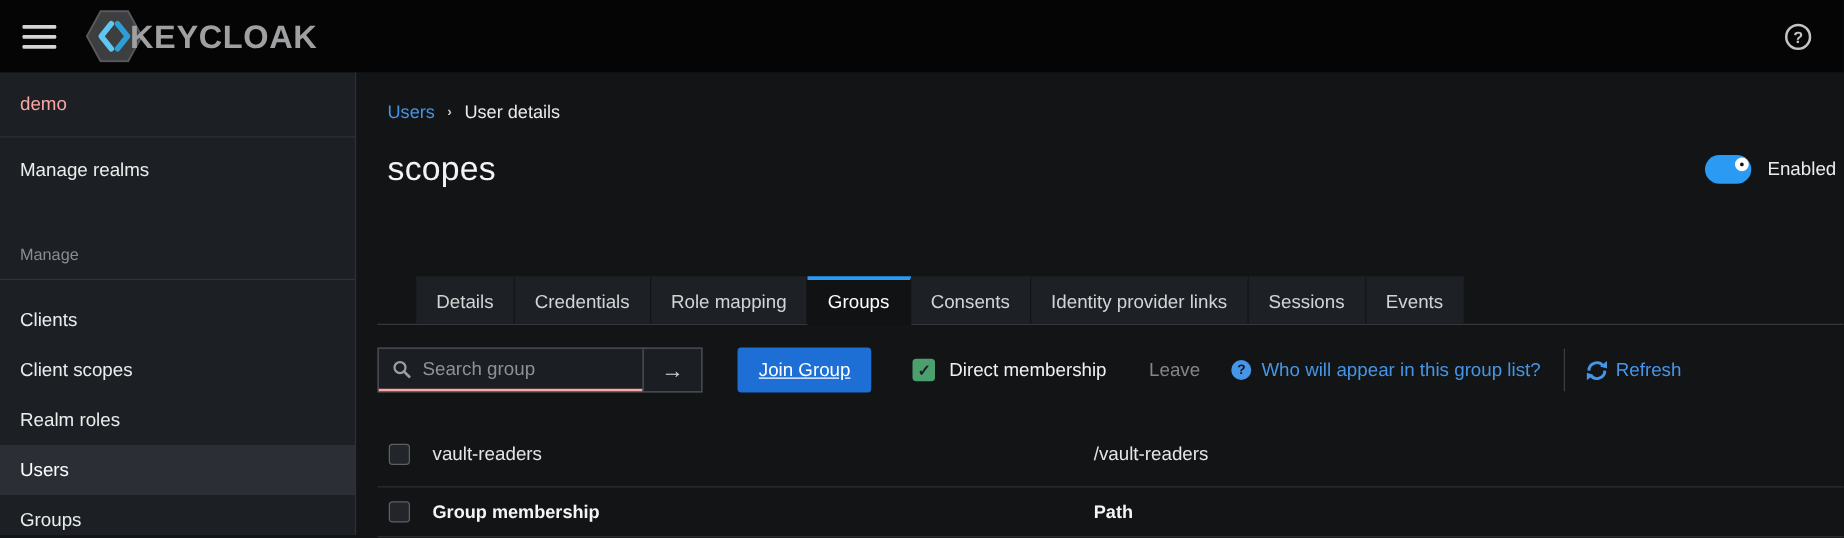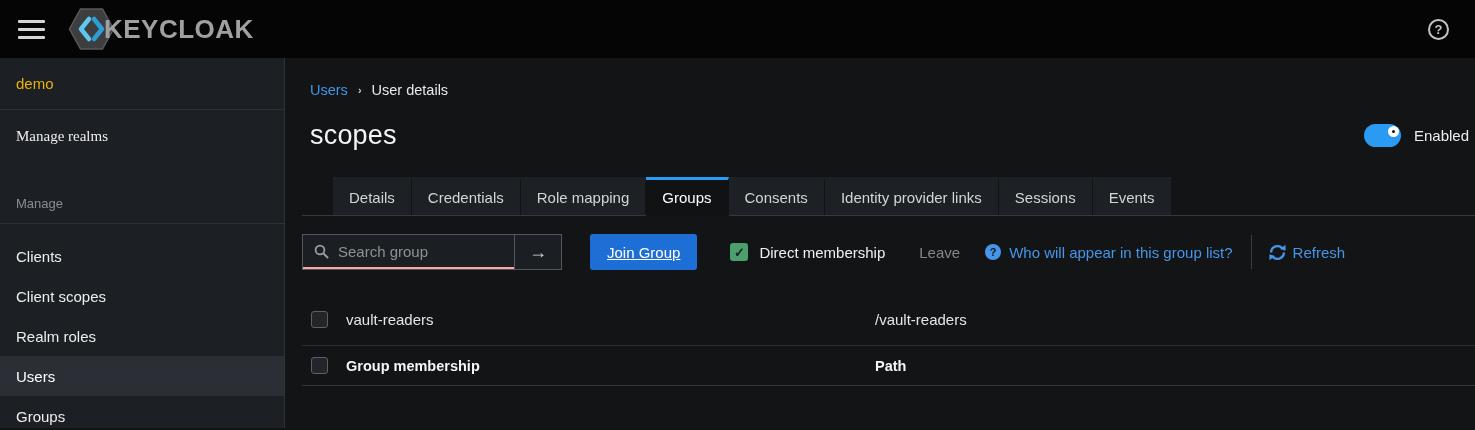--- a/index.html
+++ b/index.html
@@ -38,30 +38,30 @@
   
   .shell { display: flex; height: 370px; }
   .sidebar {
     width: 285px; flex: 0 0 285px;
     background: #1c1f23; border-right: 1px solid #2e3136;
   }
   .realm-row {
     height: 52px; display: flex; align-items: center; gap: 12px;
     padding: 0 16px; border-bottom: 1px solid #2e3136; cursor: pointer;
   }
-  .realm-name { color: #eab308; font-size: 15px; }
+  .realm-name { color: #fca5a5; font-size: 15px; }
   .realm-badge {
     background: #2b2f34; color: #4d9be8; font-size: 14px;
     padding: 5px 13px; border-radius: 14px;
   }
   .nav-item {
     height: 40px; display: flex; align-items: center;
     padding: 0 16px; font-size: 15px; color: #eceded; cursor: pointer;
   }
-  .nav-item.first { margin-top: 6px; font-family: Liberation Serif, serif; }
+  .nav-item.first { margin-top: 6px; }
   .nav-gap { height: 34px; }
   .nav-section-label { padding: 6px 16px 12px; font-size: 13px; color: #8a8d90; }
   .nav-divider { border-top: 1px solid #2e3136; }
   .nav-list { padding-top: 12px; }
   .nav-item.selected { background: #2b2f35; color: #ffffff; }
   
   .content { flex: 1; padding: 24px 0 0 17px; background: #131416; }
   .breadcrumb { margin-left: 8px; display: flex; align-items: center; gap: 10px; font-size: 14.5px; }
   .crumb-link { color: #4394e5; cursor: pointer; }
   .crumb-sep { color: #c9cacb; font-size: 11px; font-weight: bold; }
@@ -77,20 +77,21 @@
   }
   .enabled-label { font-size: 15px; color: #eceded; }
   
   .tabs { margin-top: 26px; display: flex; border-bottom: 1px solid #35383b; padding-left: 31px; }
   .tab {
     height: 38px; padding: 0 16px;
     display: flex; align-items: center;
     font-size: 15px; color: #d3d4d5; background: #1d2024;
     border-top: 3px solid transparent; border-right: 1px solid #121315;
     cursor: pointer;
+    margin-top: 44px;
   }
   .tab.active {
     background: #101214; color: #ffffff;
     border-top-color: #2b9af3; border-right-color: transparent;
     box-shadow: 0 1px 0 #101214;
   }
   
   .toolbar { margin-top: 18px; display: flex; align-items: center; }
   .search-wrap { display: flex; align-items: stretch; height: 36px; border: 1px solid #53565b; background: #1b1e22; }
   .search-field { display: flex; align-items: center; gap: 9px; padding: 0 11px; width: 211px; border-bottom: 2px solid #fca5a5; }

